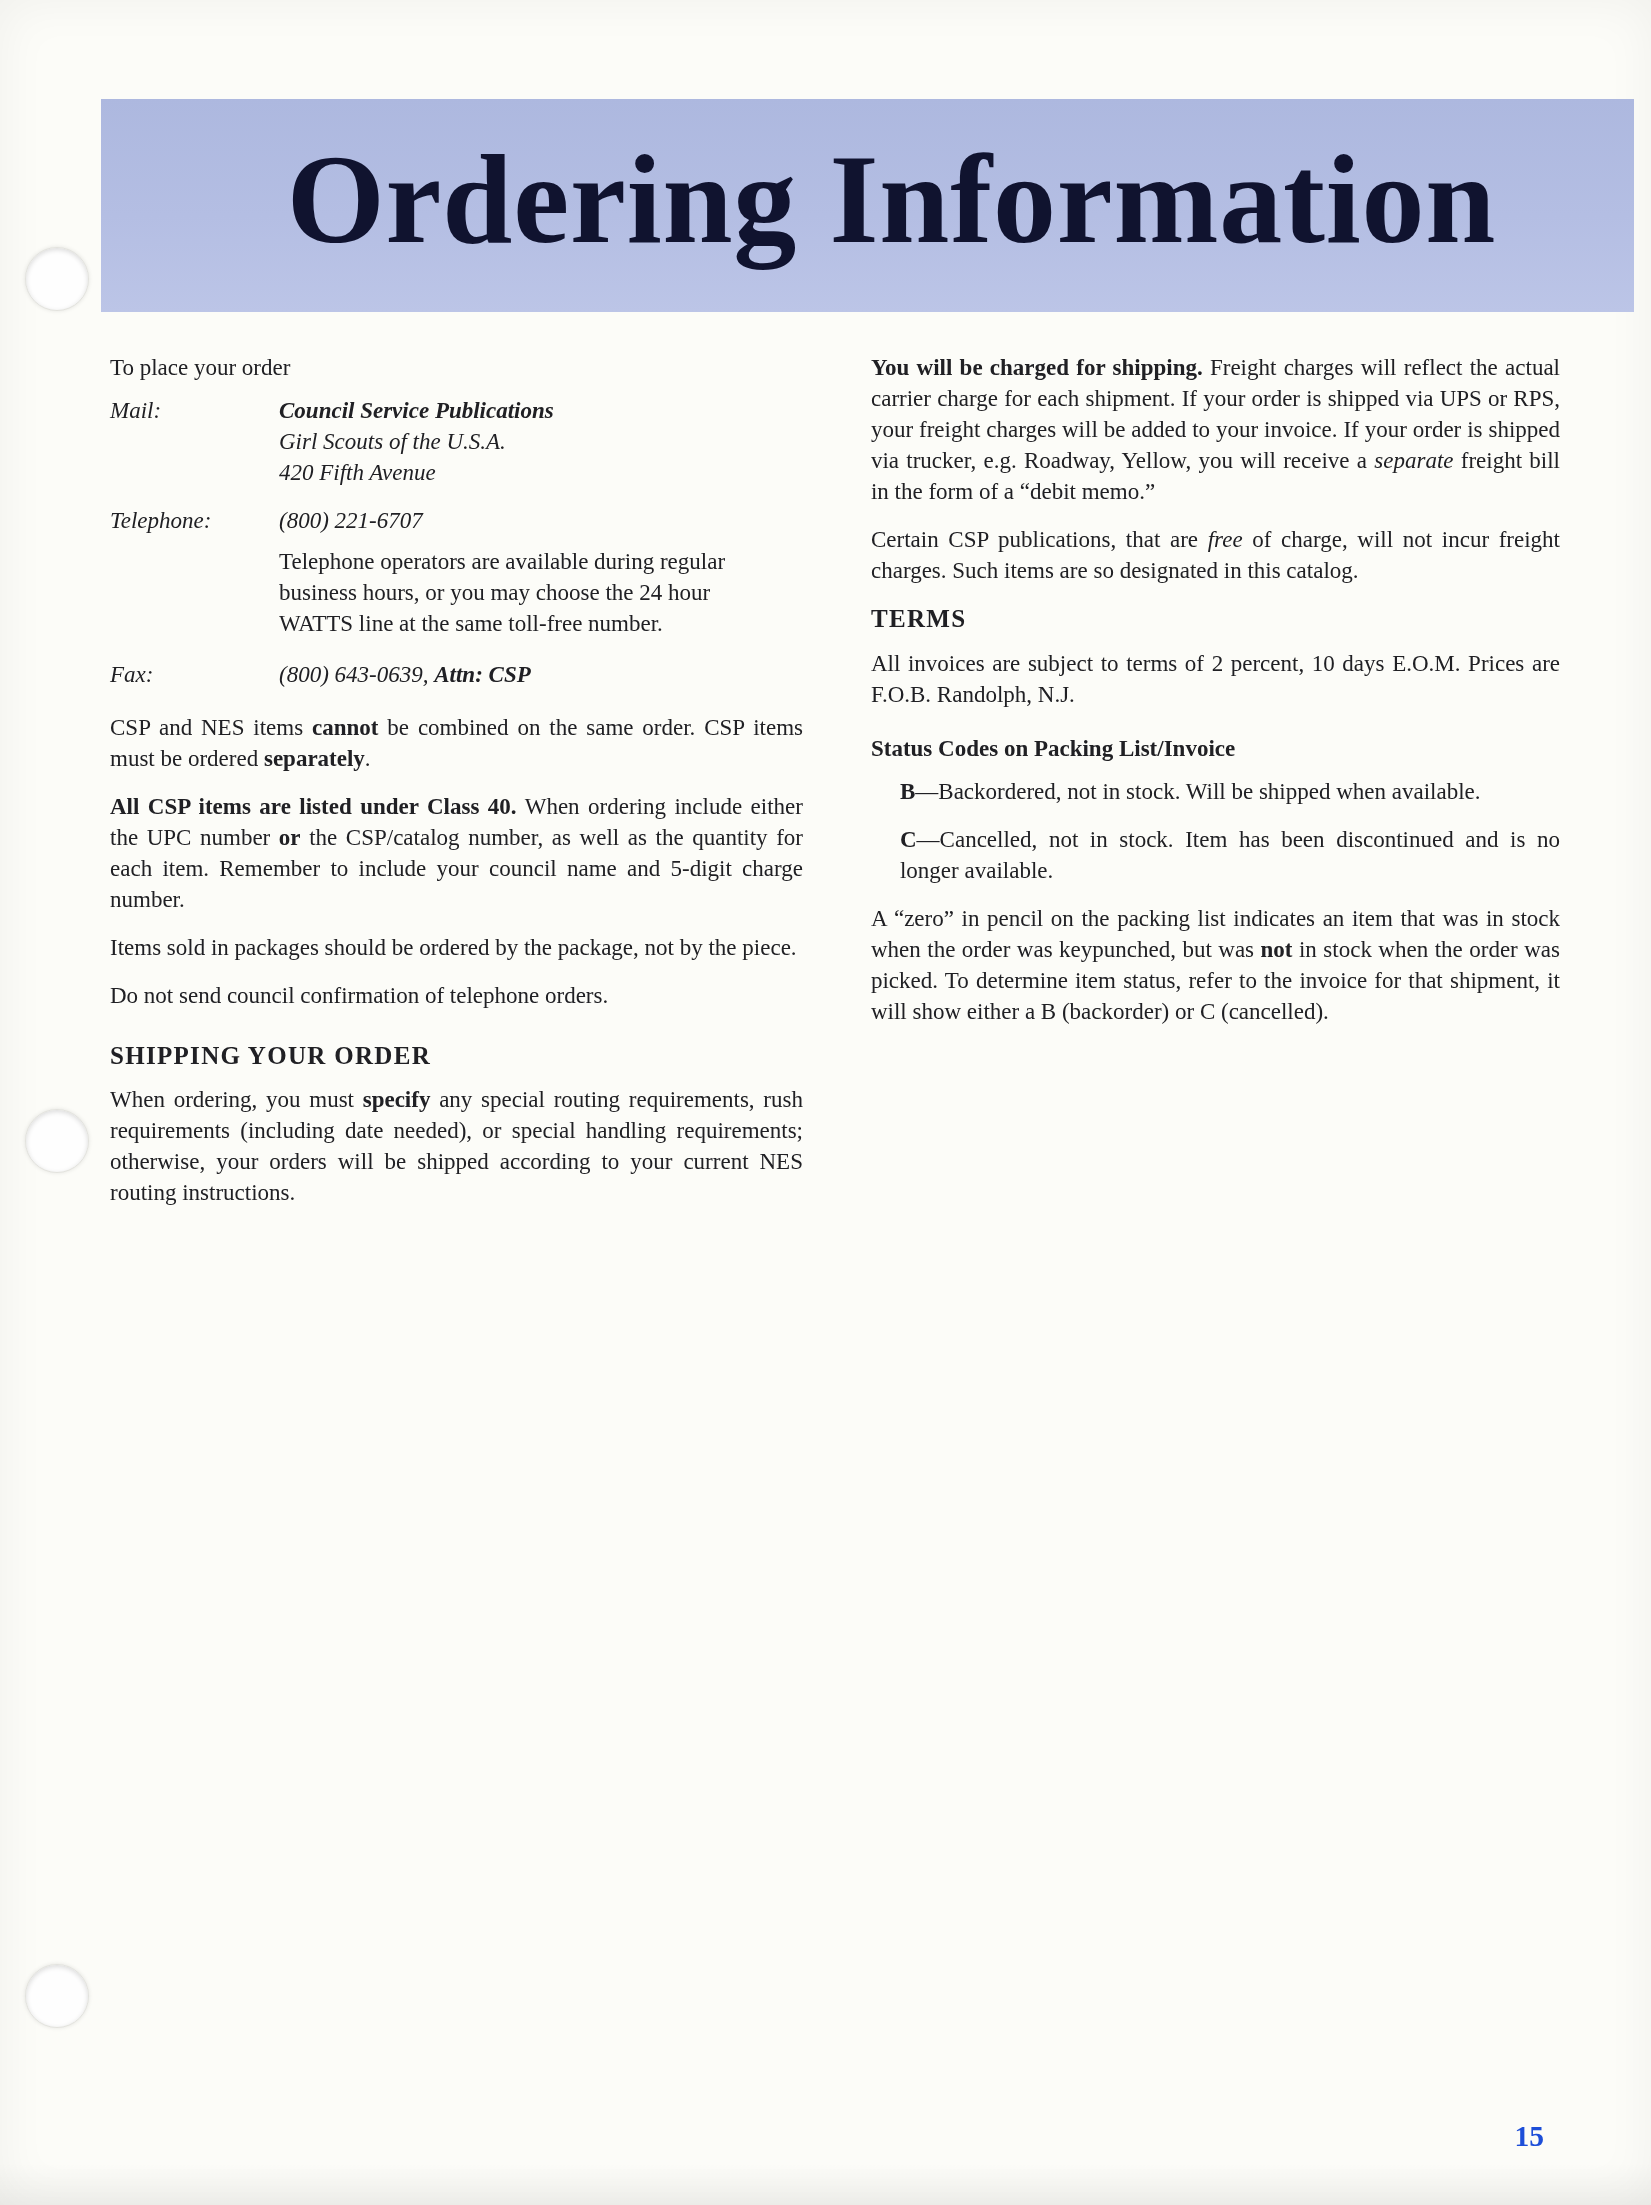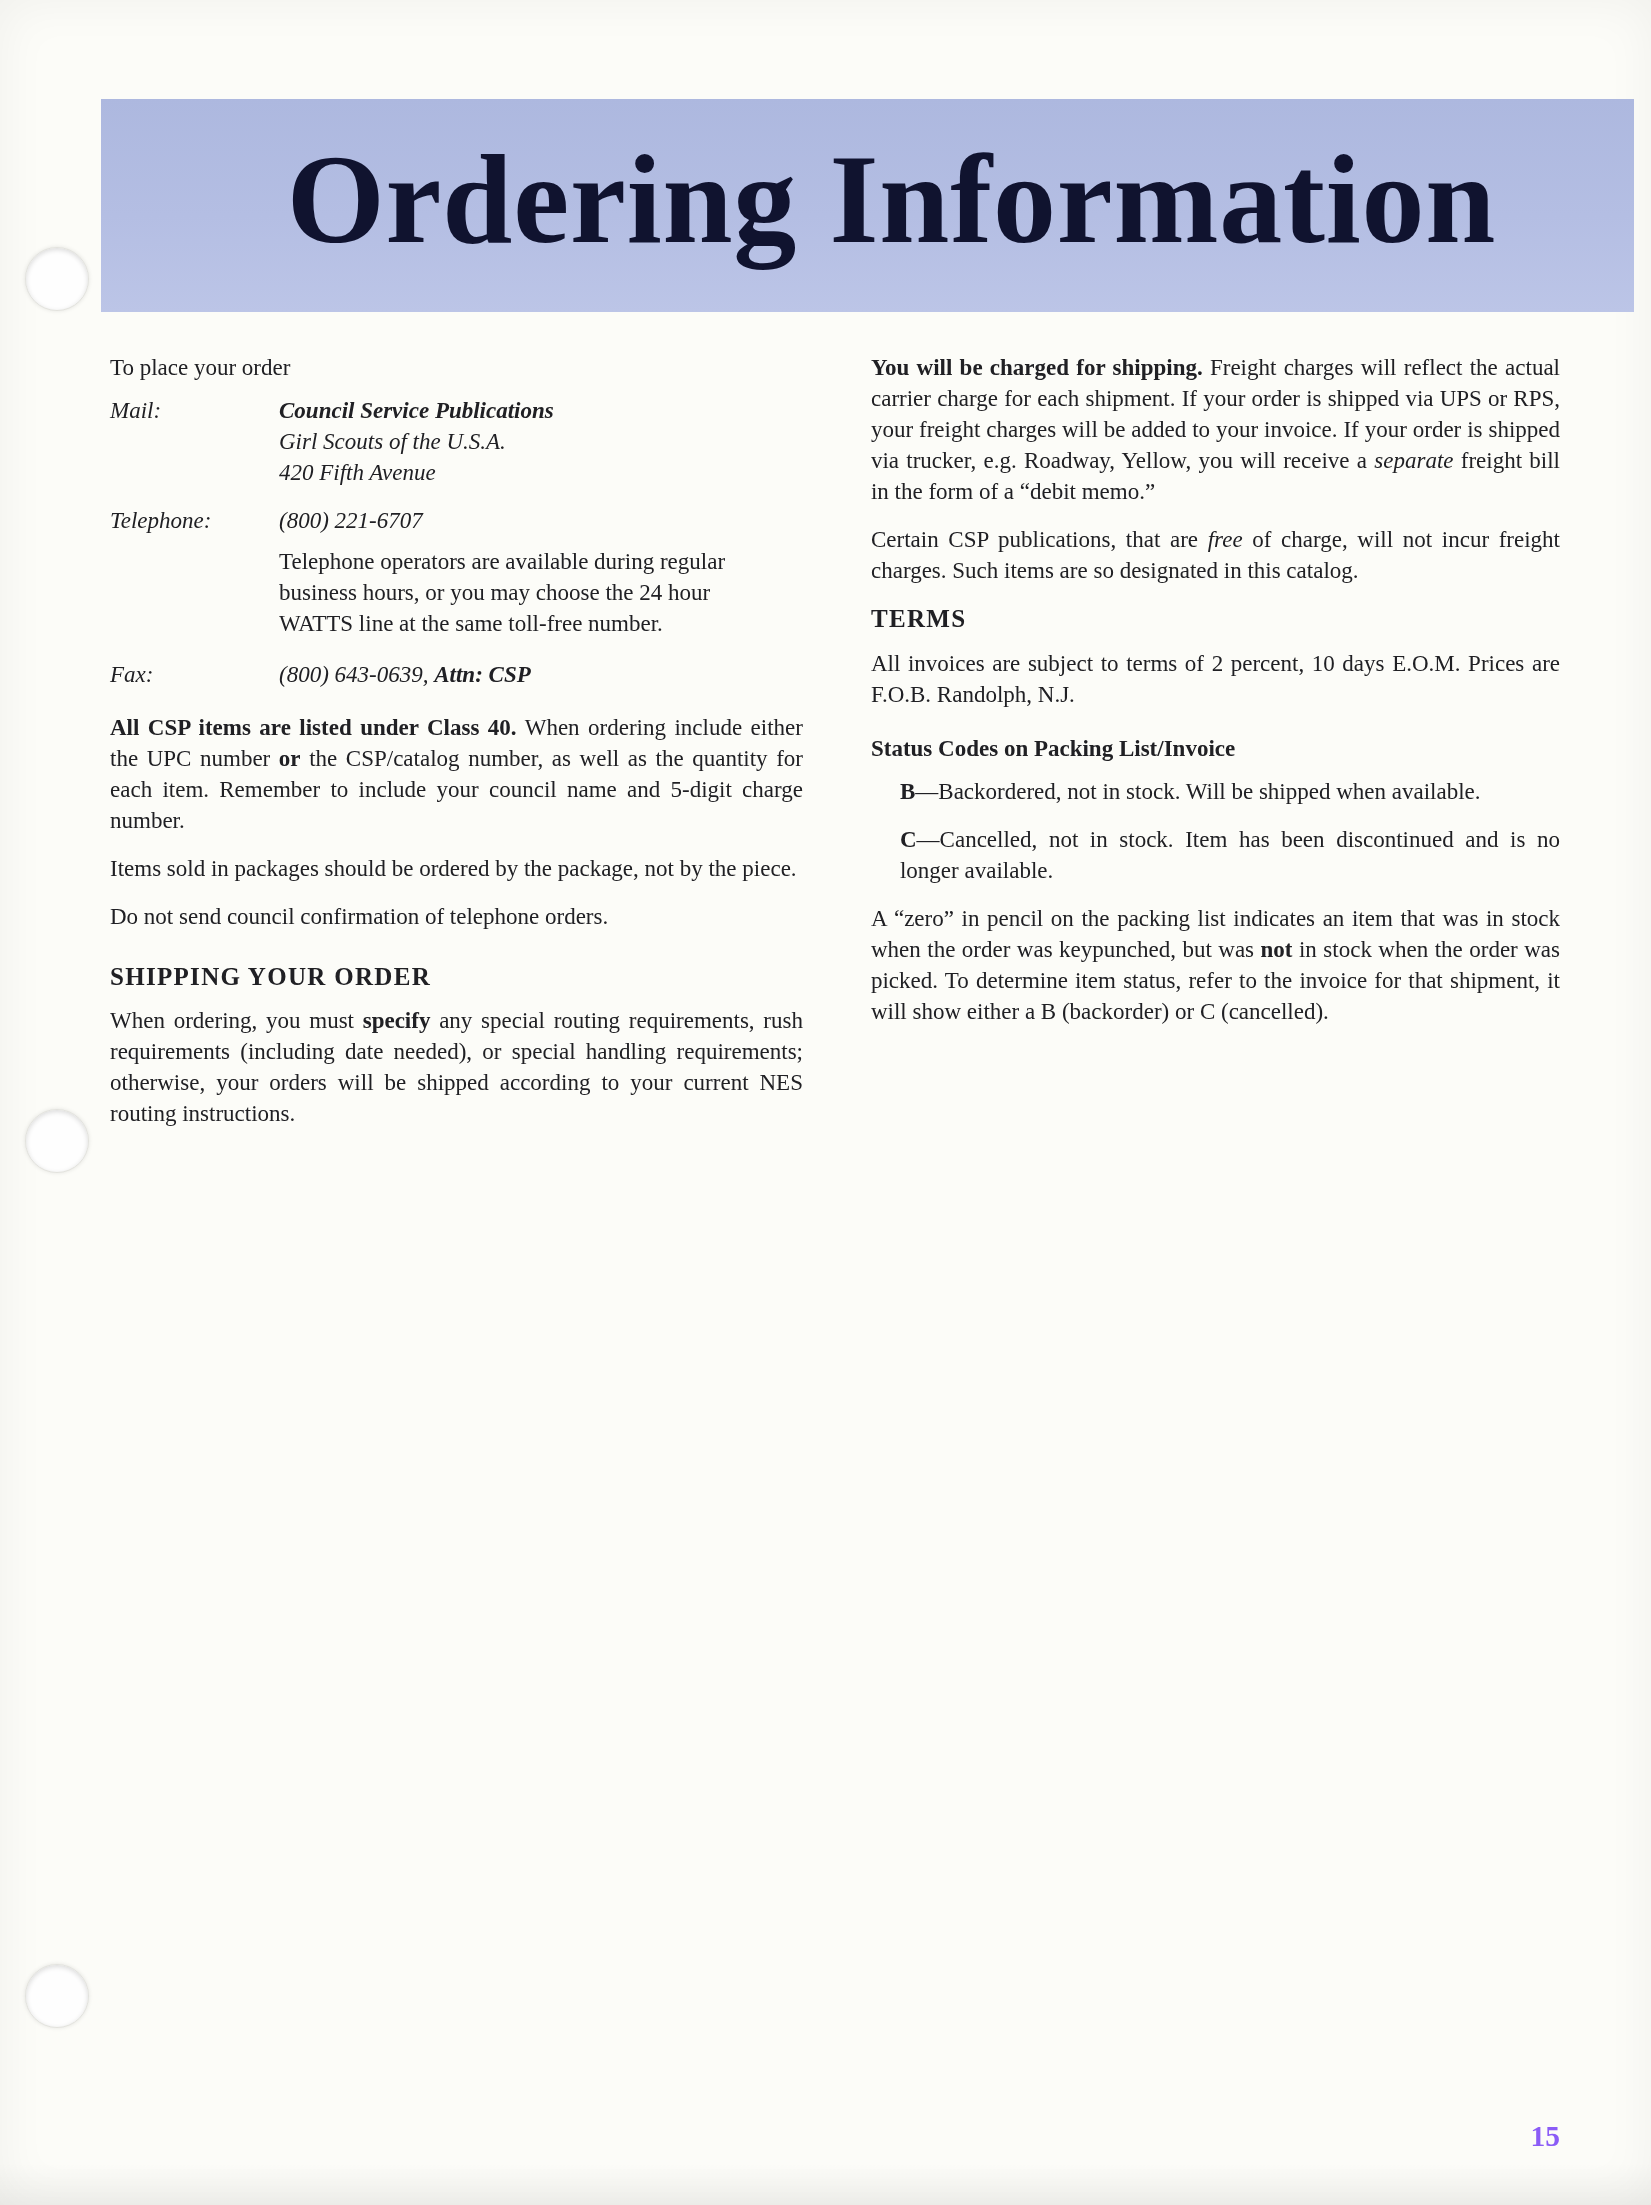--- a/index.html
+++ b/index.html
@@ -89,24 +89,24 @@
   .h-sub {
     margin: 23.6px 0 11.8px 0;
     font-size: 23px;
     font-weight: bold;
   }
   .indented { margin-left: 29px; width: calc(100% - 29px); }
 
   .pageno {
     position: absolute;
     top: 2120px;
-    right: 92px;
+    right: 108px;
     font-size: 29.5px;
     font-weight: bold;
-    color: #8b5cf6;
+    color: #1d4ed8;
     text-align: right;
   }
 
   
   .page::after {
     content: "";
     position: absolute; left: 0; right: 0; bottom: 0; height: 42px;
     background: linear-gradient(180deg, rgba(0,0,0,0) 0%, rgba(0,0,0,0.045) 100%);
     pointer-events: none;
   }
@@ -144,20 +144,21 @@
         <span class="value">(800) 221-6707</span>
       </div>
 
       <p class="contact-note">Telephone operators are available during regular business hours, or you may choose the 24 hour WATTS line at the same toll-free number.</p>
 
       <div class="contact-row fax">
         <span class="label">Fax:</span>
         <span class="value"><span>(800) 643-0639, </span><span class="b">Attn: CSP</span></span>
       </div>
 
+      <p class="para"><span>CSP and NES items </span><span class="b">cannot</span><span> be combined on the same order. CSP items must be ordered </span><span class="b">separately</span><span>.</span></p>
 
       <p class="para"><span class="b">All CSP items are listed under Class 40.</span><span> When ordering include either the UPC number </span><span class="b">or</span><span> the CSP/catalog number, as well as the quantity for each item. Remember to include your council name and 5-digit charge number.</span></p>
 
       <p class="para"><span>Items sold in packages should be ordered by the package, not by the piece.</span></p>
 
       <p class="para"><span>Do not send council confirmation of telephone orders.</span></p>
 
       <h2 class="h-caps">SHIPPING YOUR ORDER</h2>
 
       <p class="para"><span>When ordering, you must </span><span class="b">specify</span><span> any special routing requirements, rush requirements (including date needed), or special handling requirements; otherwise, your orders will be shipped according to your current NES routing instructions.</span></p>

